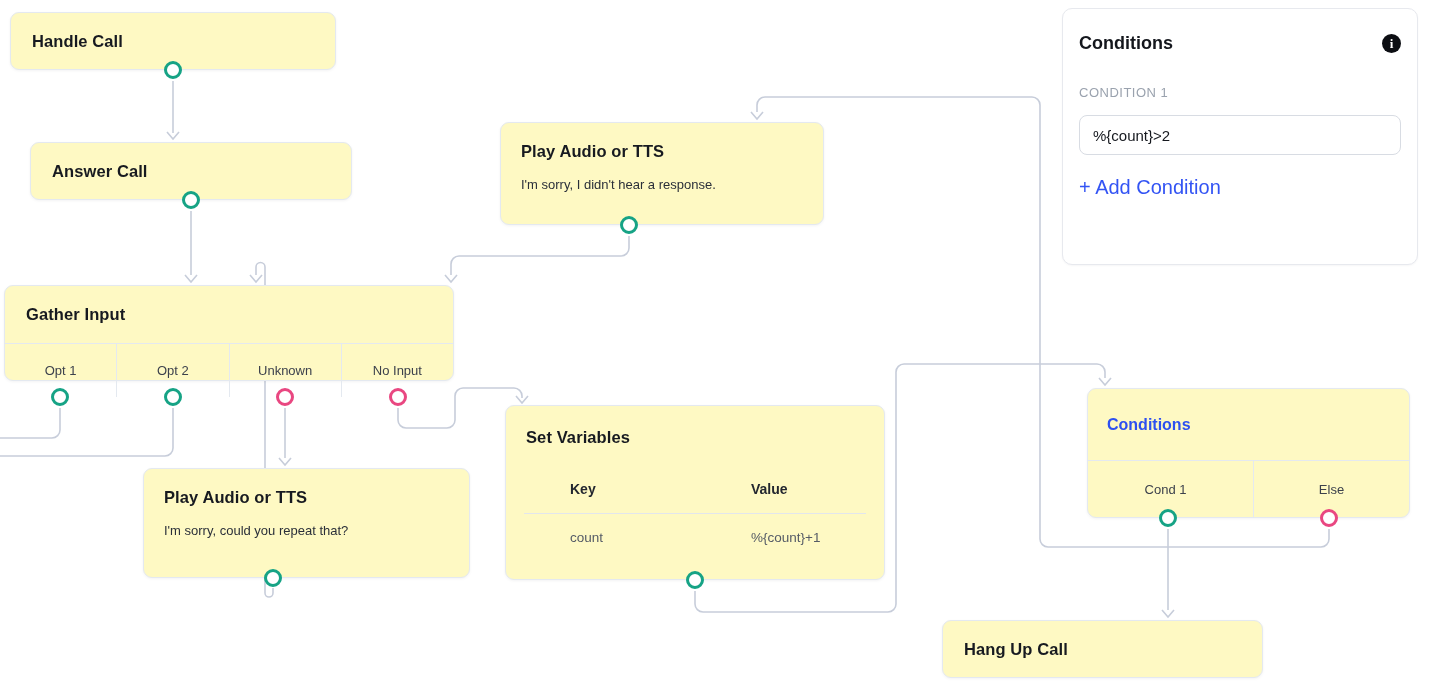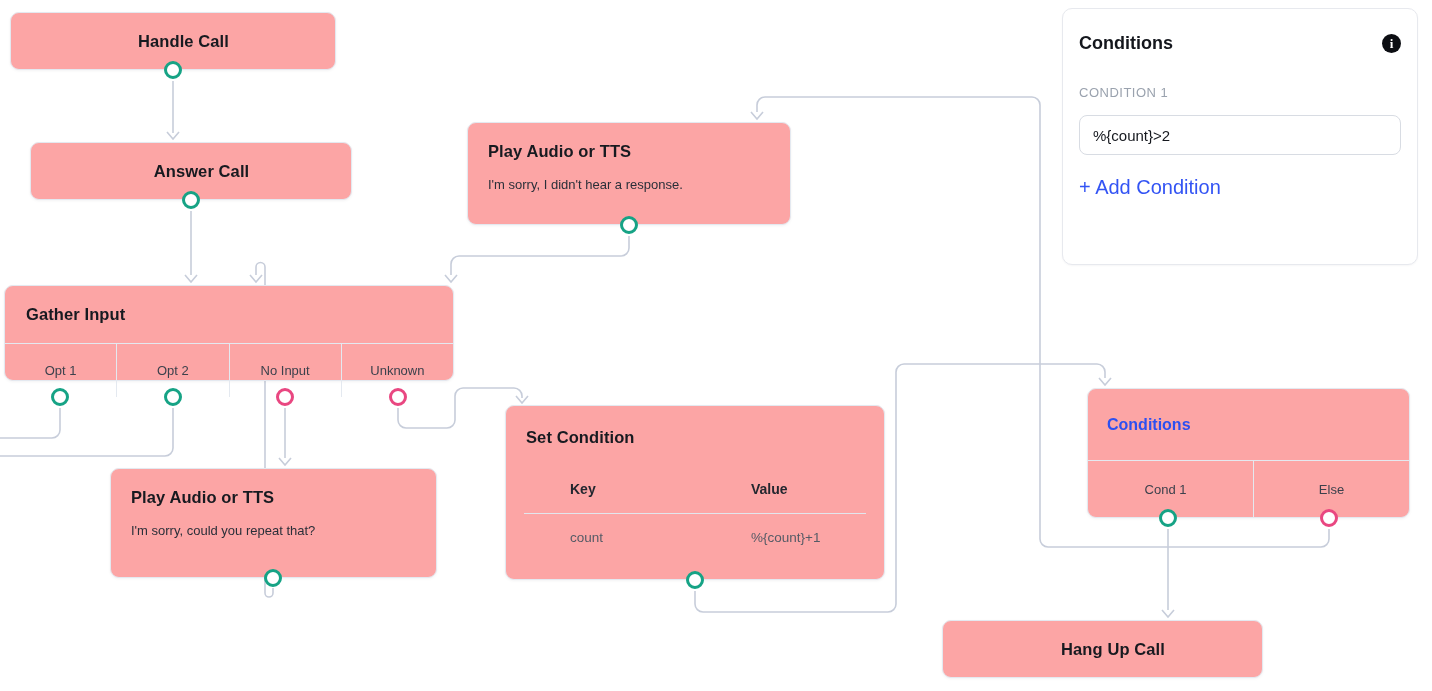--- a/index.html
+++ b/index.html
@@ -1,24 +1,24 @@
 <!DOCTYPE html>
 <html><head>
 <meta charset="utf-8">
 <style>
   html,body{margin:0;padding:0;background:#fff;}
   #canvas{position:relative;width:1432px;height:691px;background:#ffffff;overflow:hidden;
           font-family:"Liberation Sans", sans-serif;}
   svg.edges{position:absolute;left:0;top:0;z-index:0;}
   svg.edges path{stroke:#c7cdda;stroke-width:1.6;fill:none;}
-  .node{position:absolute;background:#fca5a5;border:1px solid #e4e9f0;border-radius:9px;
-        box-shadow:0 1px 3px rgba(16,24,40,.05);z-index:1;box-sizing:border-box;justify-content:center;}
+  .node{position:absolute;background:#fef9c3;border:1px solid #e4e9f0;border-radius:9px;
+        box-shadow:0 1px 3px rgba(16,24,40,.05);z-index:1;box-sizing:border-box;}
   .node-simple{display:flex;align-items:center;padding-left:21px;}
   .node-title{font-size:16.5px;font-weight:700;color:#171a20;letter-spacing:.1px;}
-  .node-msg{padding:19px 20px 18px 20px;}
+  .node-msg{padding:19px 20px 18px 20px;margin-left:33px;}
   .node-msg .node-title{display:block;margin-bottom:14px;}
   .node-message{font-size:13px;color:#2a2f39;}
   .branch-row{display:flex;border-top:1px solid #e4e9f0;}
   .branch-cell{flex:1;display:flex;align-items:center;justify-content:center;
                font-size:13px;color:#3c414c;}
   .branch-cell + .branch-cell{border-left:1px solid #e4e9f0;}
   .port{position:absolute;width:12px;height:12px;border-radius:50%;background:#fff;
         transform:translate(-50%,-50%);z-index:3;box-sizing:content-box;}
   .port.green{border:3.5px solid #16a385;}
   .port.pink{border:3.5px solid #e94781;}
@@ -115,33 +115,33 @@
     <span class="node-message">I'm sorry, I didn't hear a response.</span>
   </div>
 
   <div class="node" style="left:4px;top:285px;width:450px;height:96px;">
     <div class="gi-header">
       <span class="node-title">Gather Input</span>
     </div>
     <div class="branch-row gi-branches">
       <div class="branch-cell">Opt 1</div>
       <div class="branch-cell">Opt 2</div>
+      <div class="branch-cell">Unknown</div>
       <div class="branch-cell">No Input</div>
-      <div class="branch-cell">Unknown</div>
     </div>
   </div>
 
   <div class="node node-msg" style="left:110px;top:468px;width:327px;height:110px;">
     <span class="node-title">Play Audio or TTS</span>
     <span class="node-message">I'm sorry, could you repeat that?</span>
   </div>
 
   <div class="node" style="left:505px;top:405px;width:380px;height:175px;">
     <div class="sv-title-wrap">
-      <span class="node-title">Set Condition</span>
+      <span class="node-title">Set Variables</span>
     </div>
     <div class="sv-table">
       <div class="sv-row sv-head">
         <span class="sv-key">Key</span>
         <span>Value</span>
       </div>
       <div class="sv-row sv-data">
         <span class="sv-key">count</span>
         <span>%{count}+1</span>
       </div>

